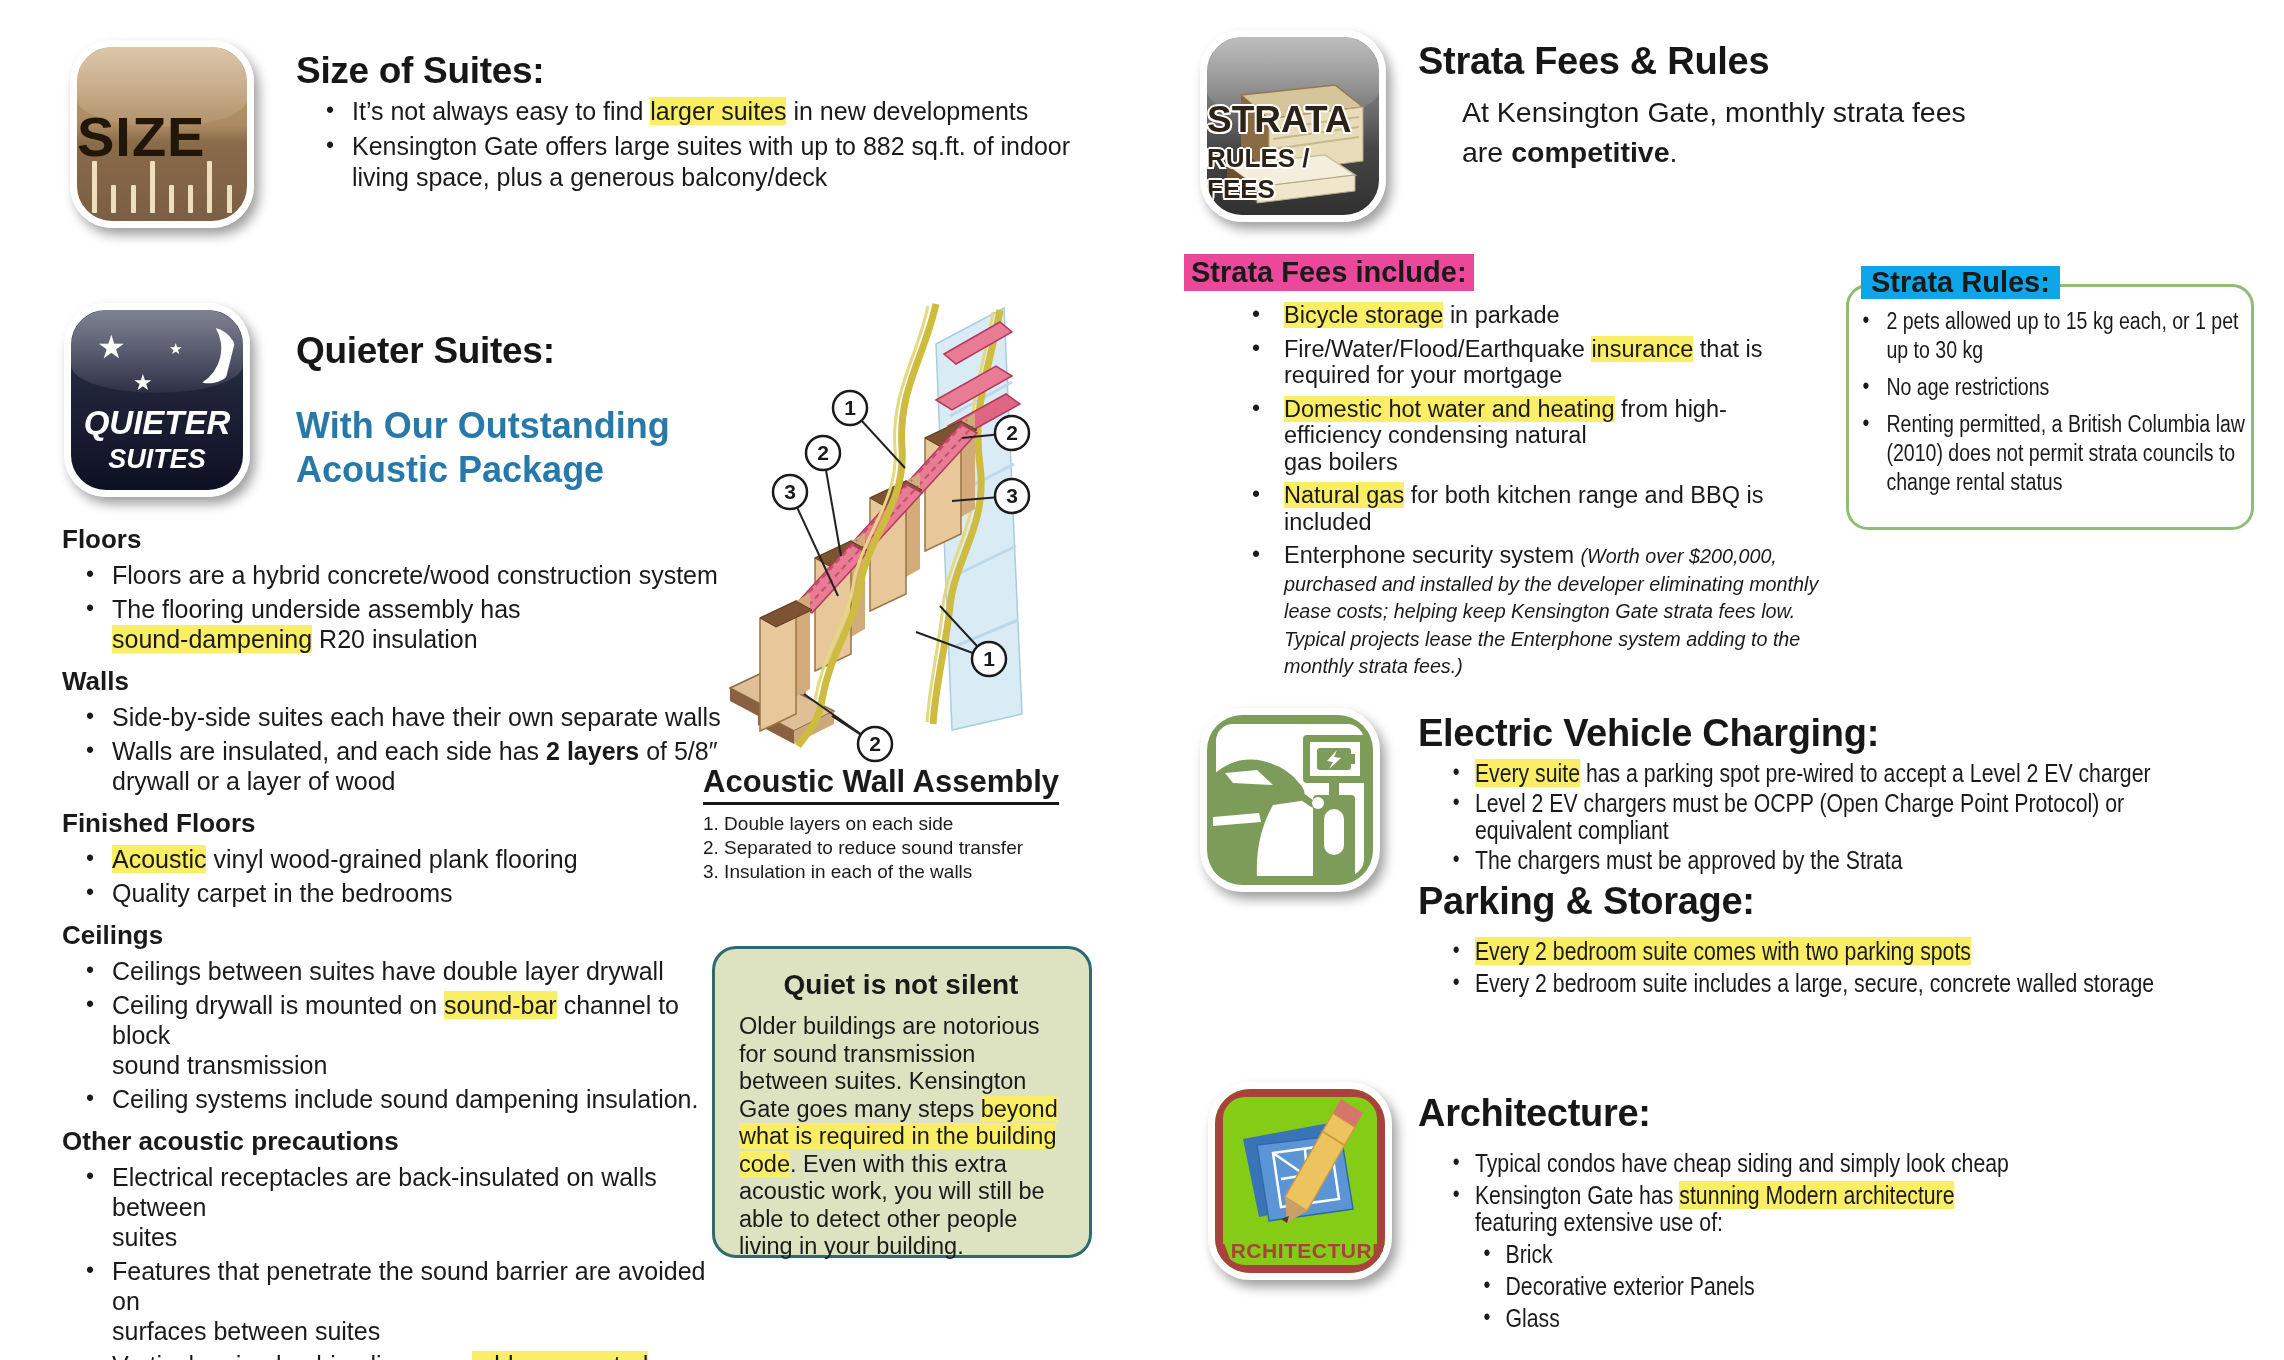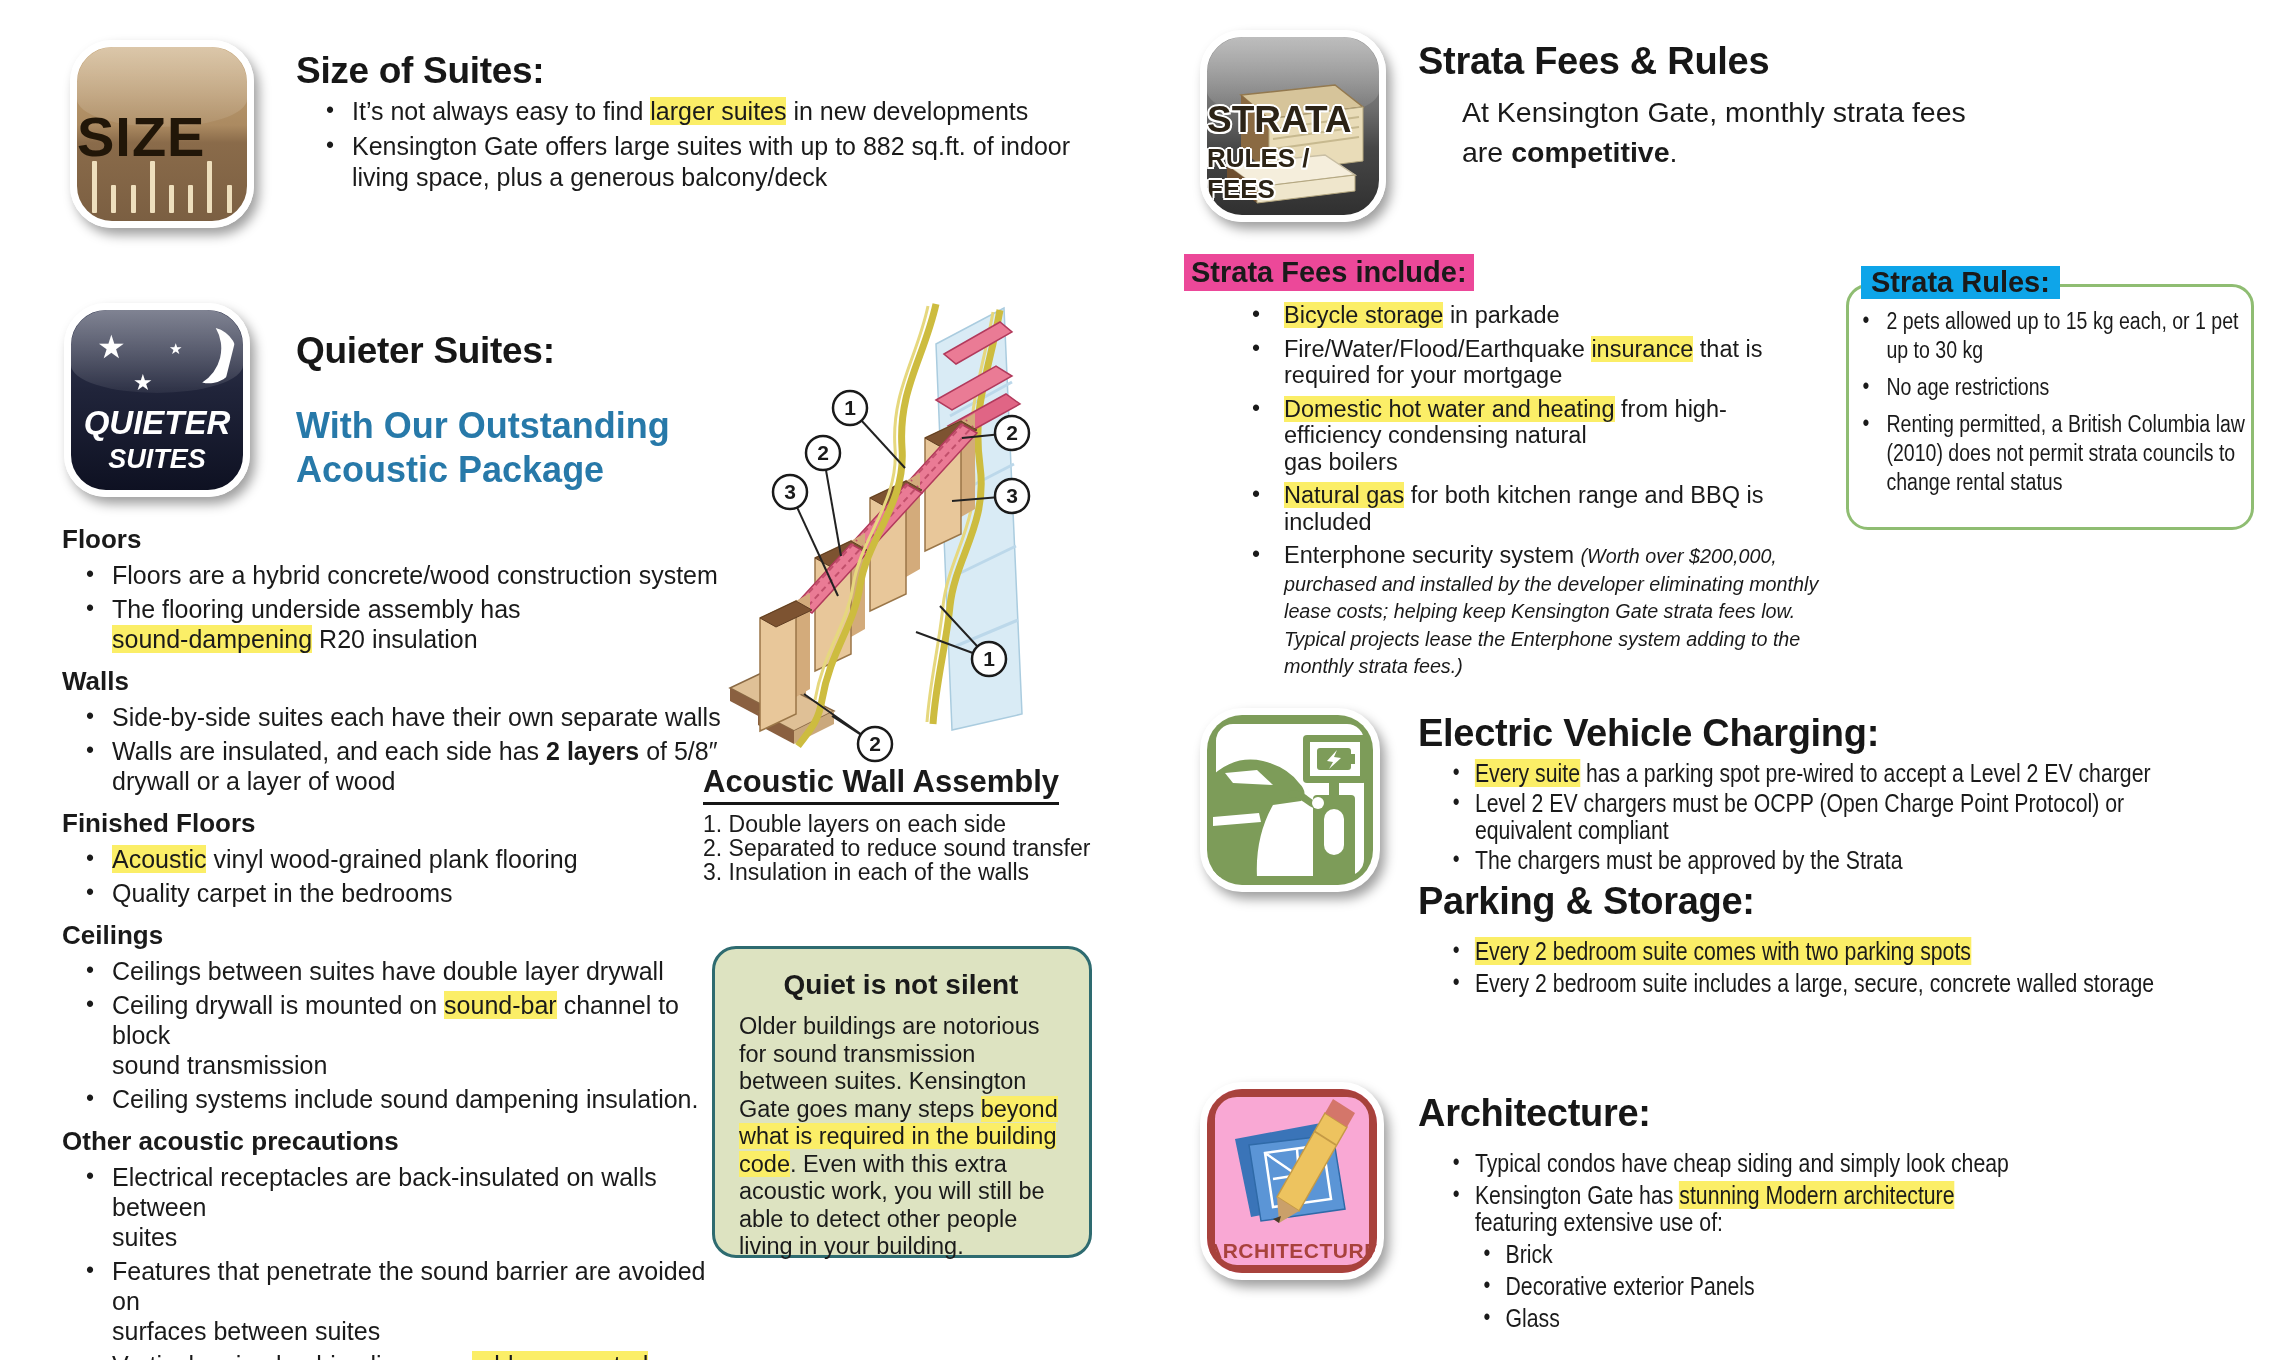--- a/index.html
+++ b/index.html
@@ -41,29 +41,29 @@
   .star{position:absolute;color:#fff;}
   .q-line{position:absolute;width:100%;text-align:center;color:#fff;font-weight:bold;font-style:italic;}
 
   .strata-tile{background:linear-gradient(180deg,#989898 0%,#6e6e6e 40%,#474747 62%,#303030 100%);}
   .outline-txt{position:absolute;width:100%;text-align:left;font-weight:bold;color:#2c2316;
         text-shadow:2px 0 #fff,-2px 0 #fff,0 2px #fff,0 -2px #fff,1.5px 1.5px #fff,-1.5px 1.5px #fff,1.5px -1.5px #fff,-1.5px -1.5px #fff;}
 
   .ev-tile{background:#fff;border:7px solid #fff;box-shadow:5px 7px 12px rgba(0,0,0,.38);}
   .ev-inner{position:absolute;inset:0;border:9px solid #7d9c59;border-radius:26px;}
 
-  .arch-tile{background:#f9a8d4;}
+  .arch-tile{background:#84cc16;margin-left:8px;}
   .arch-border{position:absolute;inset:0;border:8px solid #a8423c;border-radius:30px;}
   .arch-label{position:absolute;bottom:10px;width:100%;text-align:center;font-size:21px;
         font-weight:bold;color:#a8423c;letter-spacing:0.5px;}
 
   
   #assembly-title{position:absolute;left:703px;top:764px;font-size:31px;font-weight:bold;
         border-bottom:3px solid #161616;padding-bottom:2px;}
-  #assembly-notes{position:absolute;left:703px;top:812px;font-size:23px;line-height:24px;}
+  #assembly-notes{position:absolute;left:703px;top:812px;font-size:19px;line-height:24px;}
   #quiet-box{position:absolute;left:712px;top:946px;width:380px;height:312px;box-sizing:border-box;
         background:#dde3c1;border:3px solid #2e6b70;border-radius:24px;padding:16px 26px 0 24px;}
   .qtitle{text-align:center;font-weight:bold;font-size:28px;margin:4px 0 12px 0;}
   .qbody{font-size:23.5px;line-height:27.5px;}
 
   
   #strata-intro{position:absolute;left:1462px;top:92px;font-size:28.5px;line-height:40px;}
   .fees-h{position:absolute;left:1184px;top:254px;font-size:29px;font-weight:bold;
         background:#ec4899;padding:2px 7px;}
   #fees-list{left:1228px;top:302px;width:600px;font-size:23.5px;line-height:26.5px;}

